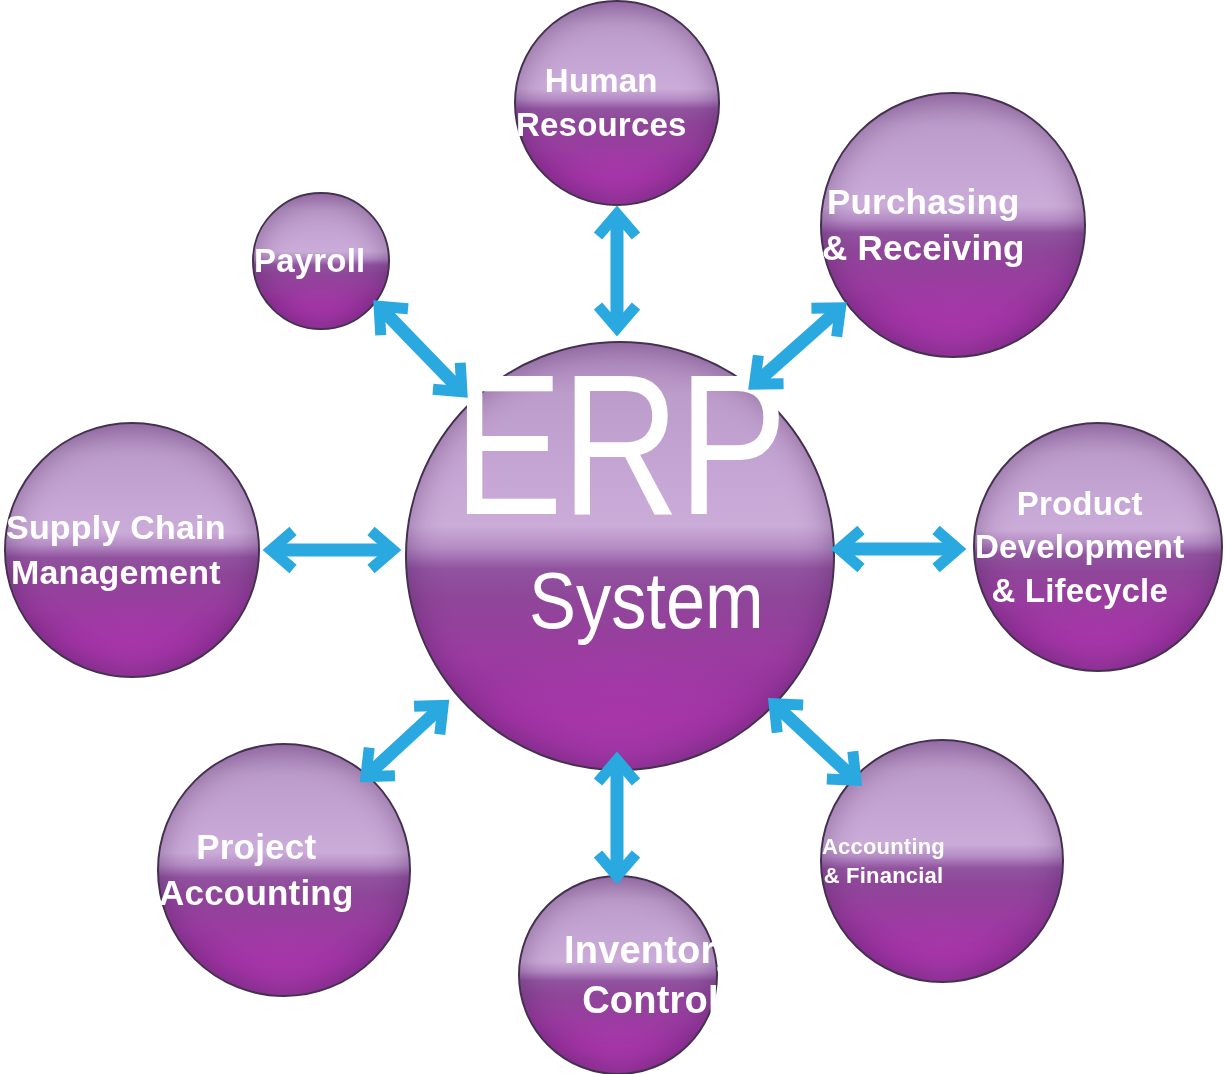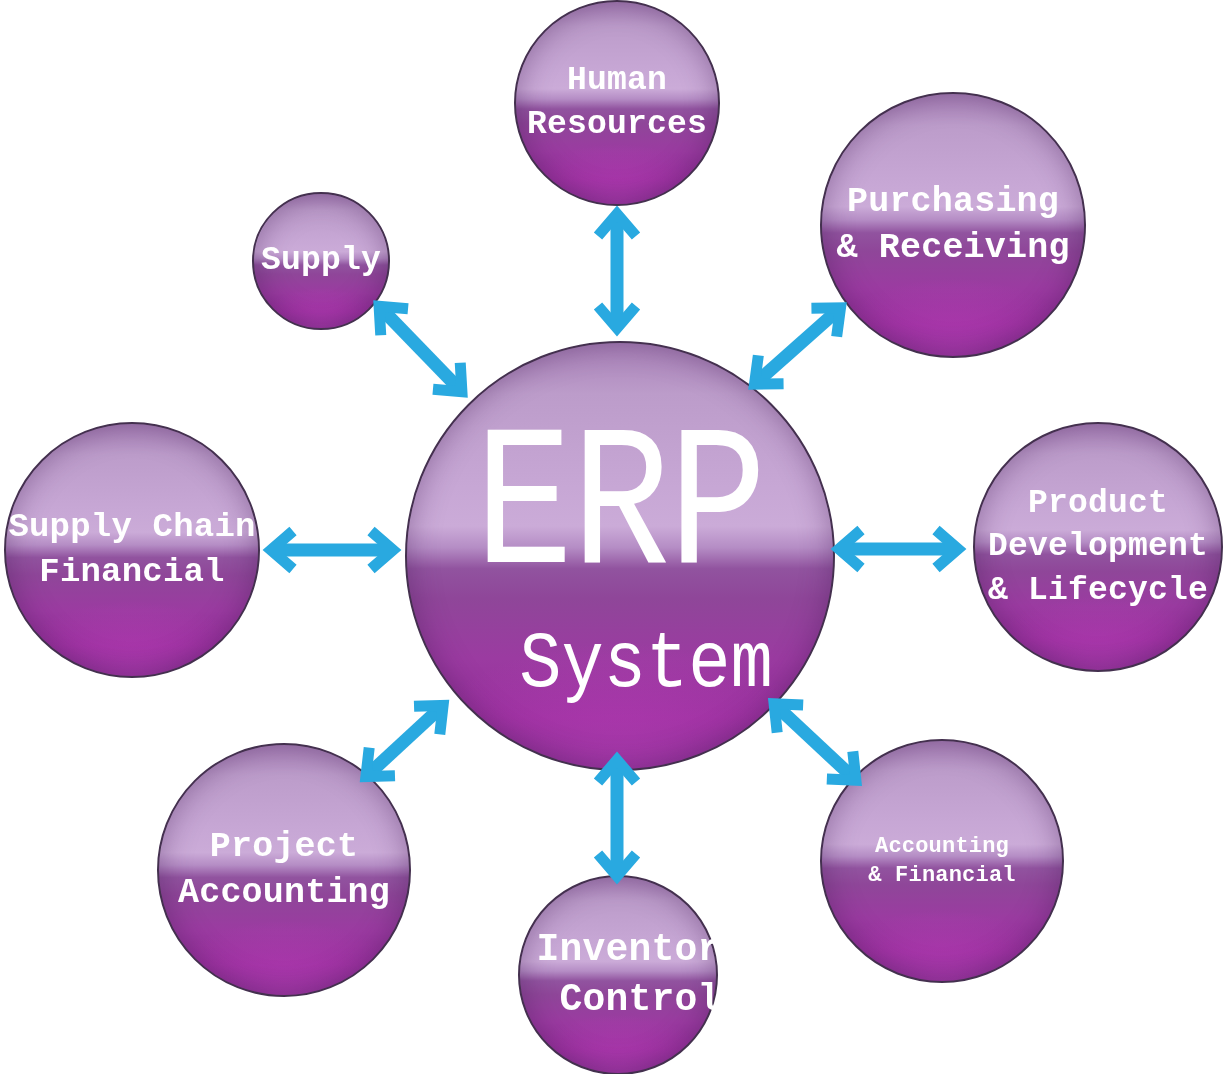--- a/index.html
+++ b/index.html
@@ -14,41 +14,39 @@
     height: 1074px;
     overflow: hidden;
     background: #ffffff;
   }
   
   .node {
     position: absolute;
     border-radius: 50%;
     display: flex;
     align-items: center;
-    justify-content: center;
     text-align: center;
     color: var(--text, #ffffff);
     border: 2px solid var(--outline, #44304f);
     box-sizing: border-box;
     background:
       radial-gradient(ellipse 78% 48% at 50% 103%, rgba(214, 73, 208, 0.50), rgba(214, 73, 208, 0) 68%),
       linear-gradient(180deg,
         #a982b8 0%,
         #bc9cca 12%,
         #c7a7d5 34%,
         #cbabd8 43%,
         #b58dc5 48%,
         #91539f 53%,
         #8f4699 60%,
         #9b3ba1 74%,
         #962f9b 88%,
         #7a2a86 100%);
     box-shadow: inset 0 0 30px rgba(62, 22, 80, 0.40);
     z-index: 1;
-    font-family: Liberation Mono, monospace;
   }
   .node .label {
     white-space: pre-line;
     font-weight: bold;
     line-height: 1.32;
     letter-spacing: 0.2px;
   }
   
   .n-hr        { left: 514px; top:   0px; width: 206px; height: 206px; }
   .n-purch     { left: 820px; top:  92px; width: 266px; height: 266px; }
@@ -131,24 +129,24 @@
   <div class="node n-inv">
     <span class="label">Inventory
 Control</span>
   </div>
   <div class="node n-proj">
     <span class="label">Project
 Accounting</span>
   </div>
   <div class="node n-supply">
     <span class="label">Supply Chain
-Financial</span>
+Management</span>
   </div>
   <div class="node n-payroll">
-    <span class="label">Supply</span>
+    <span class="label">Payroll</span>
   </div>
 
   <svg class="arrow a-hr" width="132" height="44" viewBox="0 0 132 44">
     <g>
         <line x1="14" y1="22" x2="118" y2="22" stroke-width="13"></line>
        <polyline points="31,3 9,22 31,41" stroke-width="11"></polyline>
        <polyline points="101,3 123,22 101,41" stroke-width="11"></polyline>
       </g>
   </svg>
 

